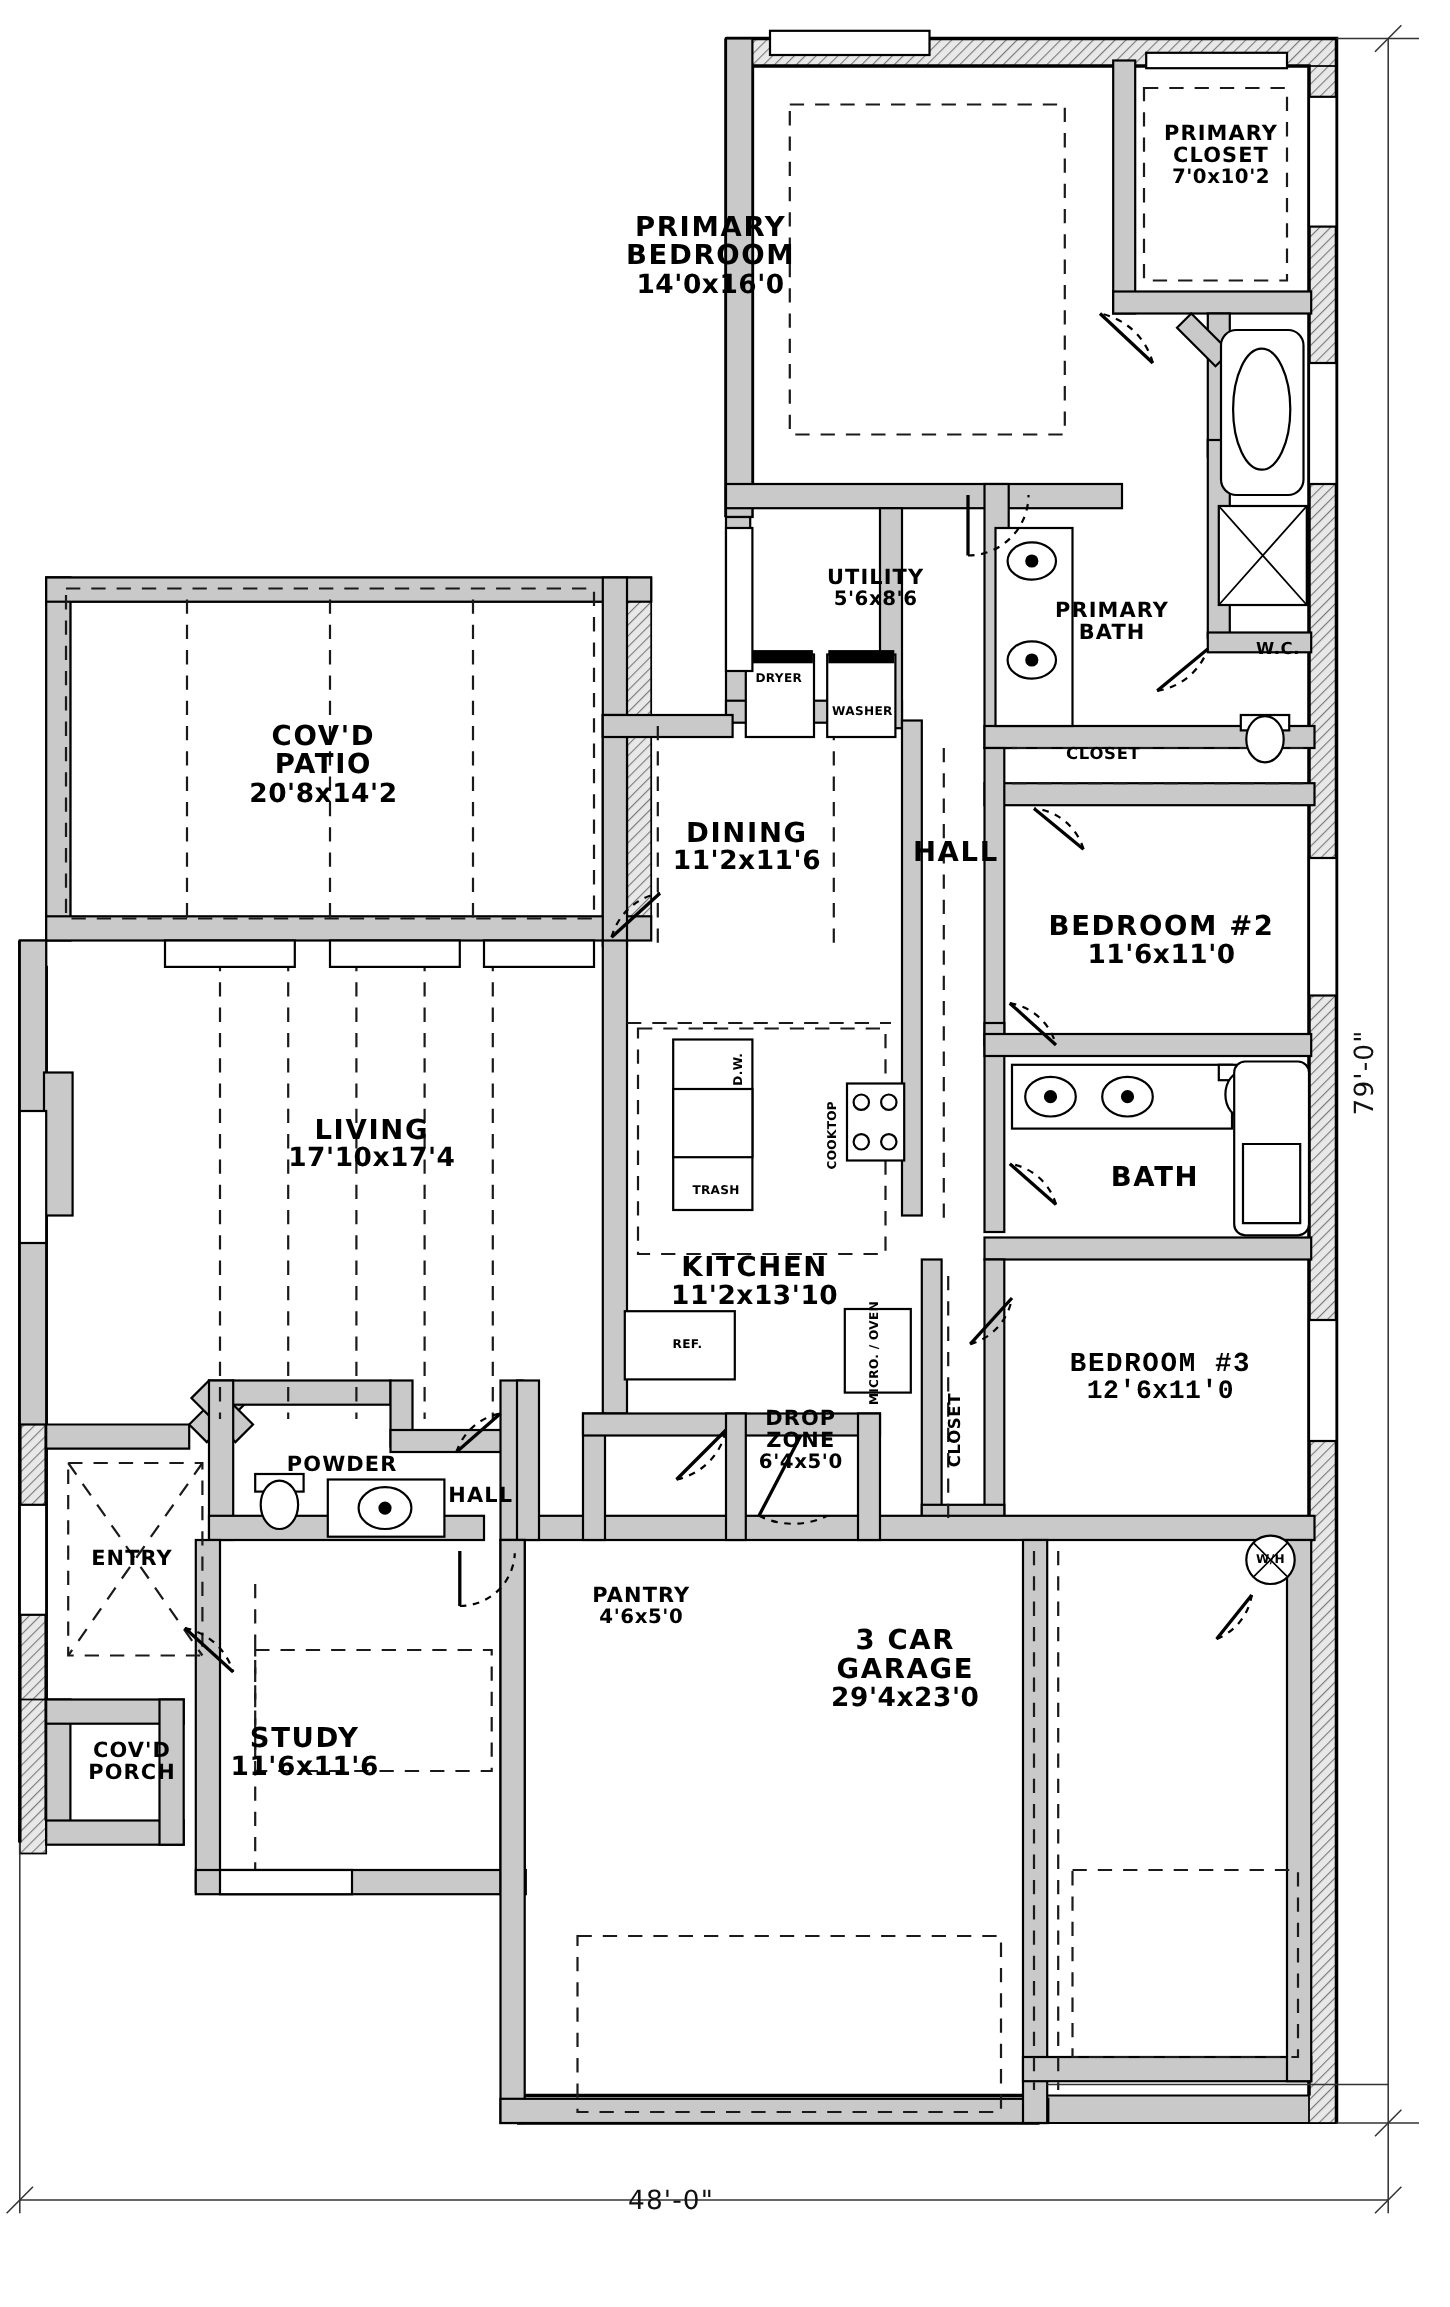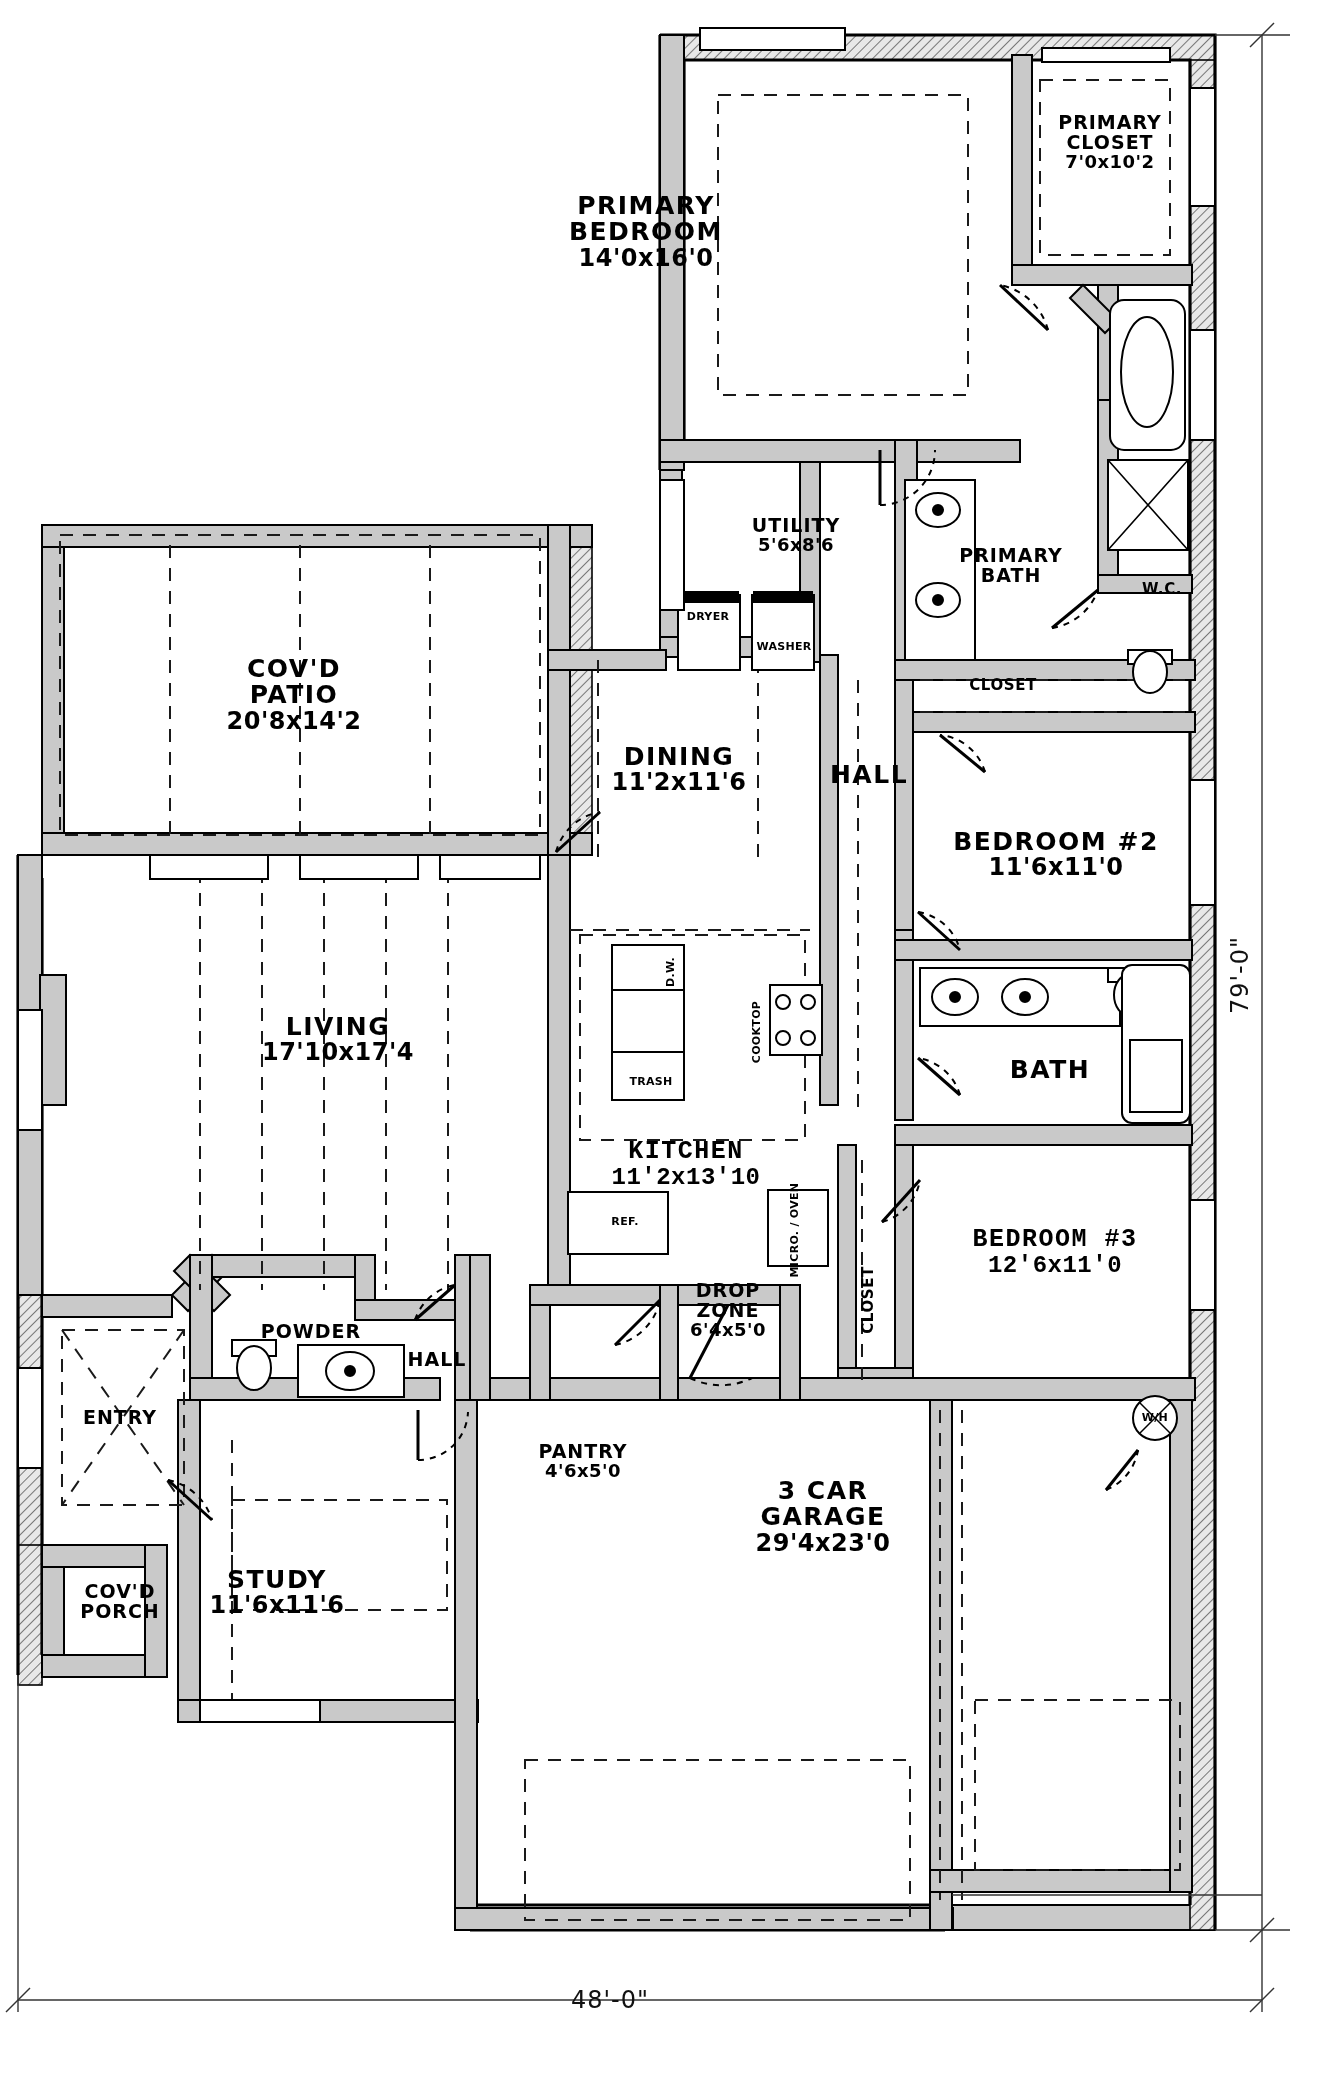--- a/index.html
+++ b/index.html
@@ -425,21 +425,21 @@
   <span class="nm">COV'D</span>
   <span class="nm">PATIO</span>
   <span class="dim">20'8x14'2</span>
 </div>
 
 <div class="lbl" style="left:338px;top:1040px;">
   <span class="nm">LIVING</span>
   <span class="dim">17'10x17'4</span>
 </div>
 
-<div class="lbl" style="left:686px;top:1165px;font-family:Liberation Mono, monospace;">
+<div class="lbl" style="left:686px;top:1165px;">
   <span class="nm">KITCHEN</span>
   <span class="dim">11'2x13'10</span>
 </div>
 
 <div class="lbl sm" style="left:583px;top:1425px;margin-top:36px;">
   <span class="nm">PANTRY</span>
   <span class="dim">4'6x5'0</span>
 </div>
 
 <div class="lbl sm" style="left:728px;top:1310px;">

